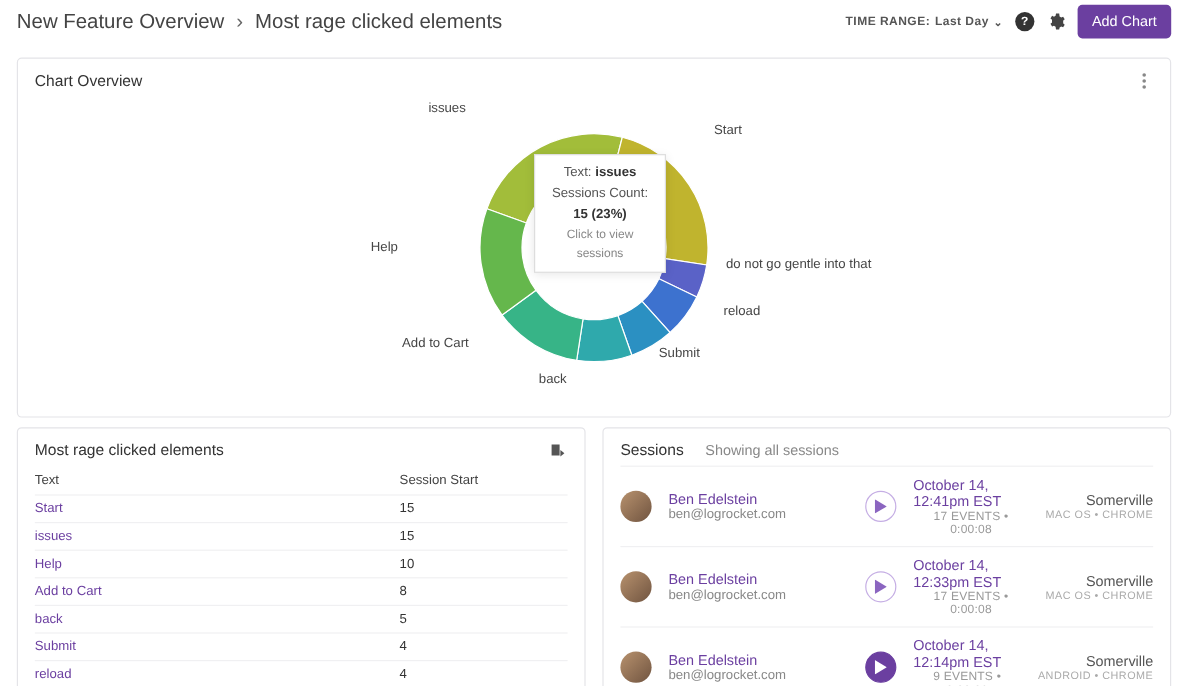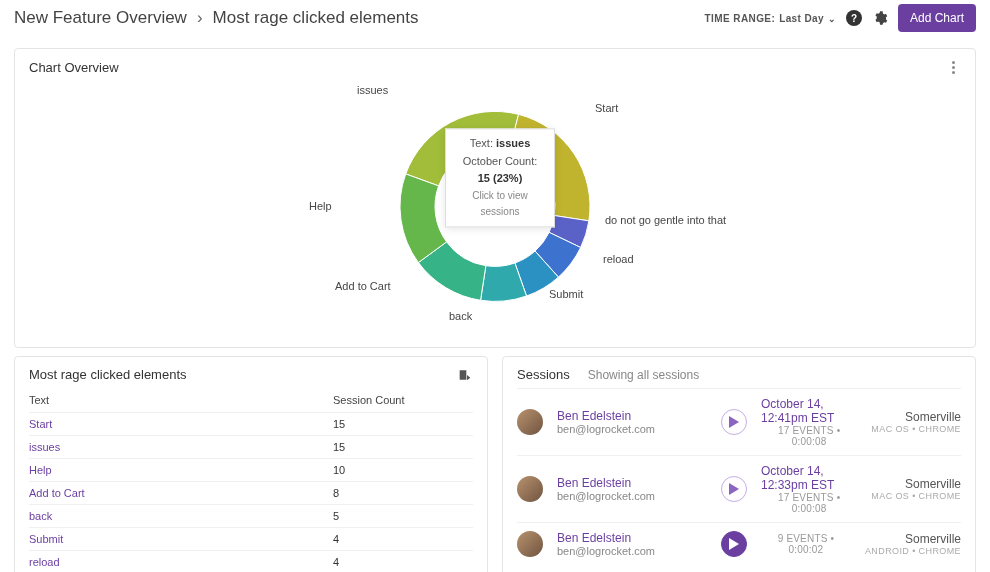--- a/index.html
+++ b/index.html
@@ -118,40 +118,40 @@
       <div class="chart-label" style="top:24px; left:290px;">Start</div>
       <div class="chart-label" style="top:122px; left:4px;">Help</div>
       <div class="chart-label" style="top:202px; left:30px;">Add to Cart</div>
       <div class="chart-label" style="top:232px; left:144px;">back</div>
       <div class="chart-label" style="top:210px; left:244px;">Submit</div>
       <div class="chart-label" style="top:175px; left:298px;">reload</div>
       <div class="chart-label" style="top:136px; left:300px;">do not go gentle into that</div>
 
       <div class="tooltip" style="top:50px; left:140px;">
         <div><span>Text: </span><b>issues</b></div>
-        <div><span>October Count: </span><b>15 (23%)</b></div>
+        <div><span>Sessions Count: </span><b>15 (23%)</b></div>
         <div class="hint">Click to view sessions</div>
       </div>
     </div>
   </div>
 
   <div class="lower">
     <div class="card panel">
       <div class="panel-header">
         <div class="card-title">Most rage clicked elements</div>
         <div class="mini-icon">
           <svg viewBox="0 0 24 20" width="16" height="14">
               <path fill="#555" d="M4 3h10v14H4z"></path>
               <path fill="#555" d="M15 10l5 4-5 4z"></path>
             </svg>
         </div>
       </div>
       <div class="table-head">
         <div class="c1">Text</div>
-        <div class="c2">Session Count</div>
+        <div class="c2">Session Start</div>
       </div>
       <div id="table-body">
           <div class="table-row">
             <div class="c1">Start</div>
             <div class="c2">15</div>
           </div>
           <div class="table-row">
             <div class="c1">issues</div>
             <div class="c2">15</div>
           </div>
@@ -229,20 +229,21 @@
             <div class="user-block">
               <div class="user-name">Ben Edelstein</div>
               <div class="user-email">ben@logrocket.com</div>
             </div>
             <div class="play fill">
               <svg width="10" height="12" viewBox="0 0 10 12">
                 <polygon points="0,0 10,6 0,12"></polygon>
               </svg>
             </div>
             <div class="time-block">
+              <div class="time-line">October 14, 12:14pm EST</div>
               <div class="meta-line">9 EVENTS • 0:00:02</div>
             </div>
             <div class="right-block">
               <div class="loc">Somerville</div>
               <div class="env">ANDROID • CHROME</div>
             </div>
           </div>
         </div>
     </div>
   </div>

